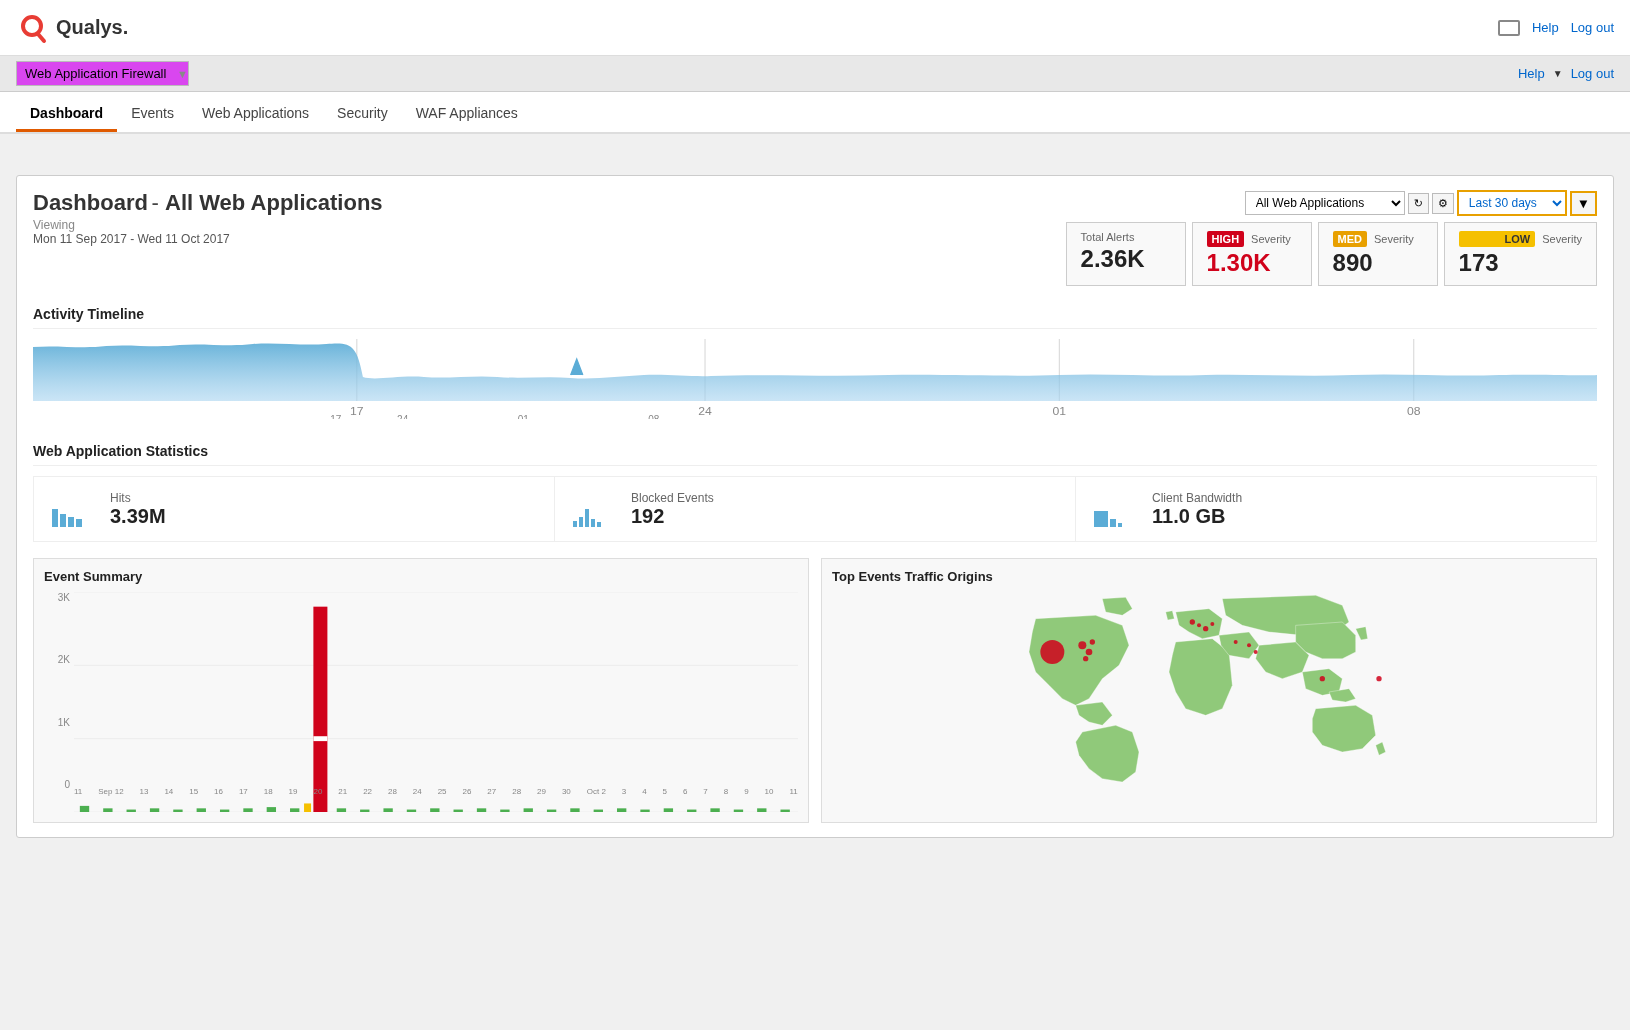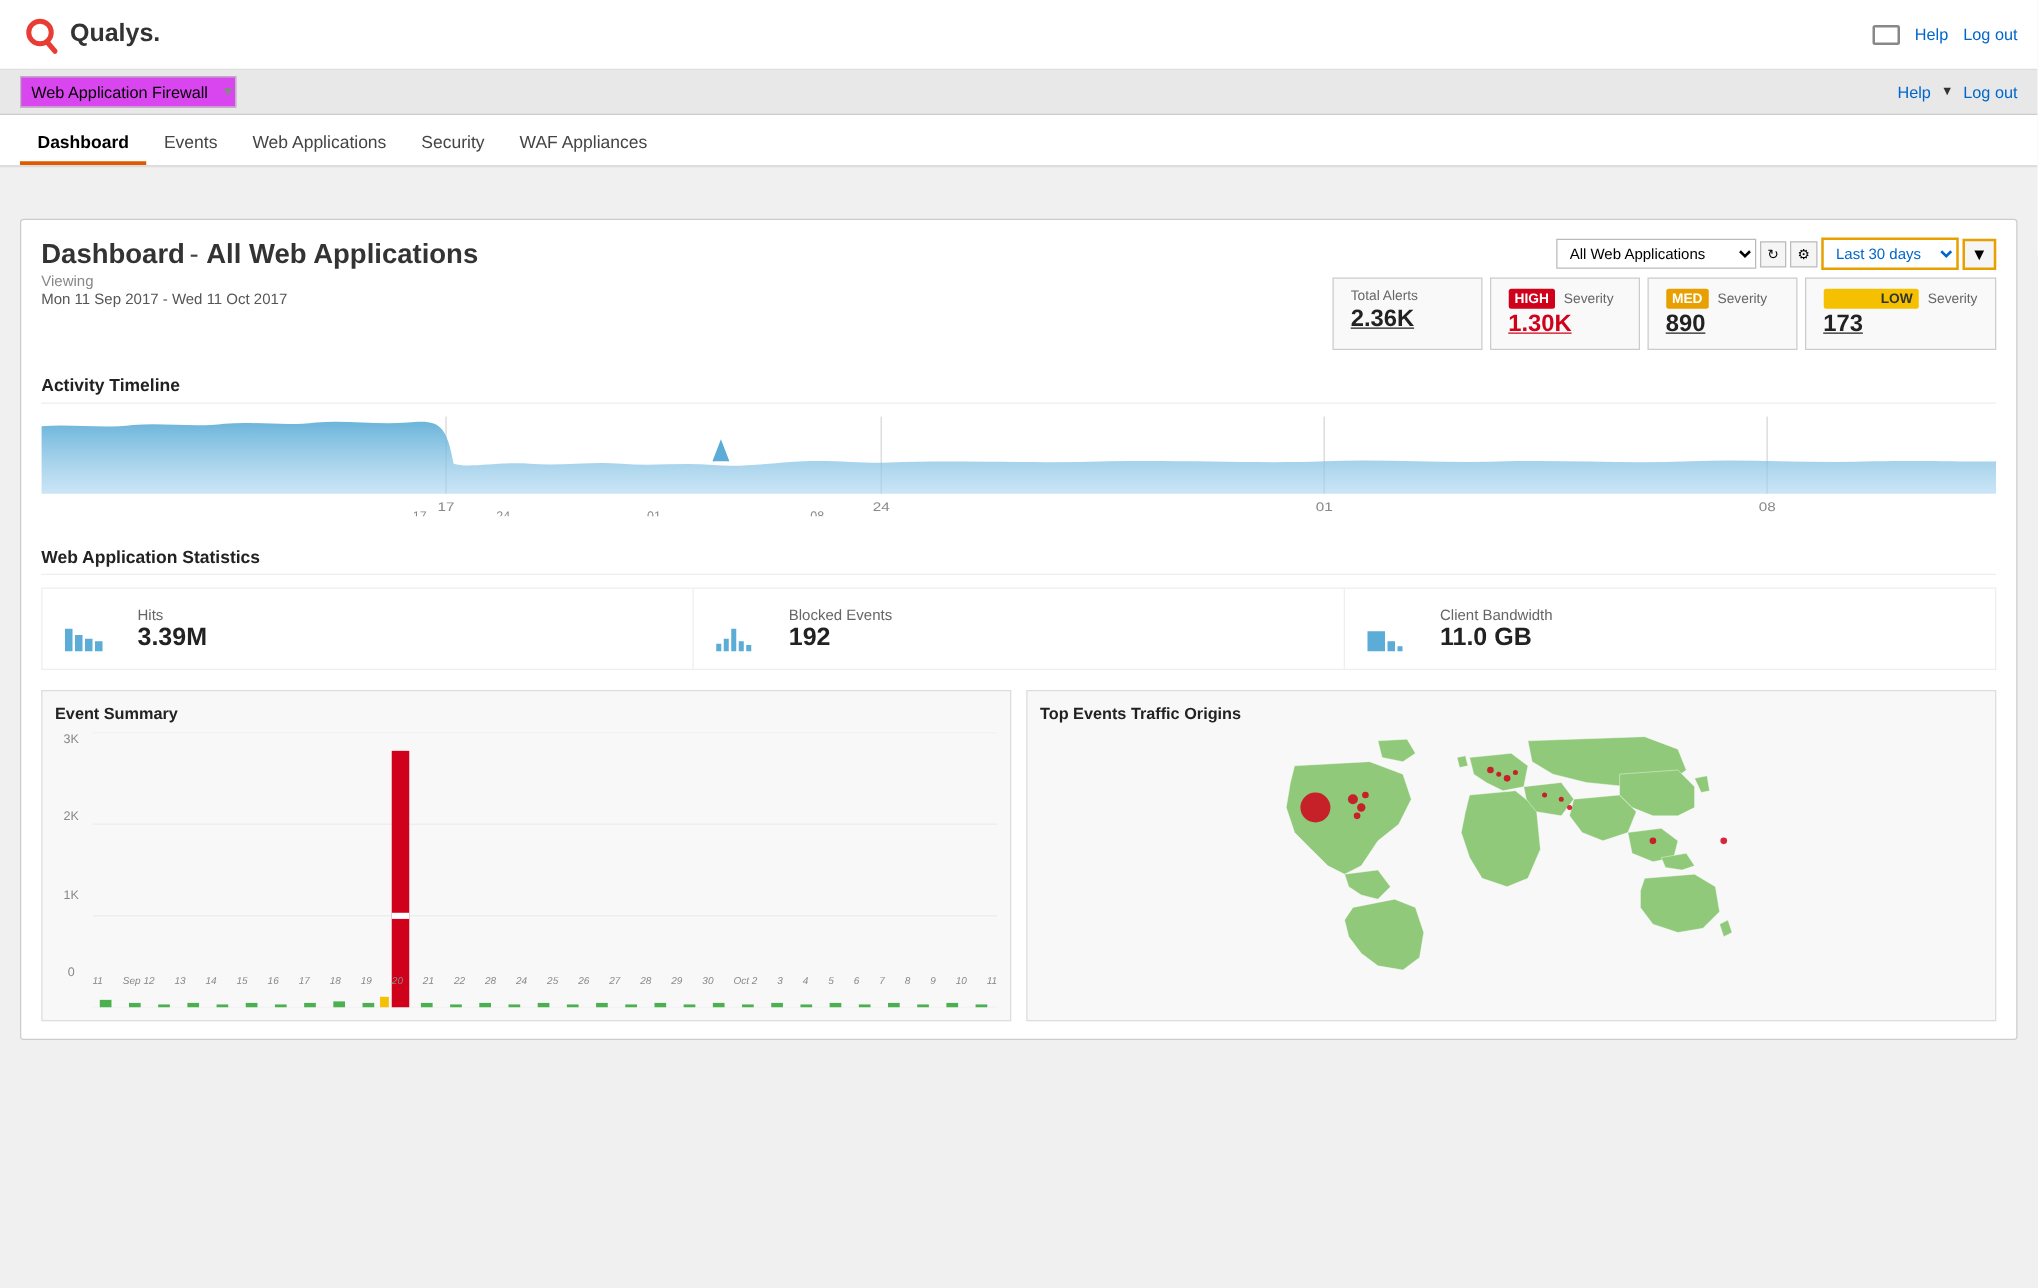--- a/index.html
+++ b/index.html
@@ -122,21 +122,21 @@
       flex-wrap: wrap;
     }
     .stat-box {
       border: 1px solid #ccc;
       background: #f9f9f9;
       padding: 8px 14px;
       min-width: 120px;
       text-align: left;
     }
     .stat-label { font-size: 11px; color: #666; }
-    .stat-value { font-size: 19px; font-weight: bold; color: #222; margin-top: 2px; text-decoration: underline; }
+    .stat-value { font-size: 24px; font-weight: bold; color: #222; margin-top: 2px; }
     .stat-badge {
       display: inline-block;
       padding: 2px 5px;
       border-radius: 2px;
       font-size: 11px;
       font-weight: bold;
       color: #fff;
       margin-right: 4px;
     }
     .badge-high { background: #d0021b; }
@@ -385,21 +385,21 @@
         </div>
       </div>
     </div>
 
     <div class="bottom-row">
 
       <div class="event-summary">
         <div class="section-title">Event Summary</div>
         <div style="position:relative; height:220px;">
 
-          <div style="position:absolute;left:0;top:0;bottom:22px;width:28px;display:flex;flex-direction:column;justify-content:space-between;font-size:10px;color:#888;text-align:center;padding-right:2px;">
+          <div style="position:absolute;left:0;top:0;bottom:22px;width:28px;display:flex;flex-direction:column;justify-content:space-between;font-size:10px;color:#888;text-align:right;padding-right:2px;">
             <span>3K</span>
             <span>2K</span>
             <span>1K</span>
             <span>0</span>
           </div>
 
           <svg style="position:absolute;left:30px;right:0;top:0;bottom:22px;" width="calc(100% - 30px)" height="100%" viewBox="0 0 620 180" preserveAspectRatio="none">
 
             <line x1="0" y1="0" x2="620" y2="0" stroke="#eee" stroke-width="1"></line>
             <line x1="0" y1="60" x2="620" y2="60" stroke="#eee" stroke-width="1"></line>
@@ -439,21 +439,21 @@
             <rect x="465" y="177" width="8" height="3" fill="#4caf50"></rect>
             <rect x="485" y="178" width="8" height="2" fill="#4caf50"></rect>
             <rect x="505" y="177" width="8" height="3" fill="#4caf50"></rect>
             <rect x="525" y="178" width="8" height="2" fill="#4caf50"></rect>
             <rect x="545" y="177" width="8" height="3" fill="#4caf50"></rect>
             <rect x="565" y="178" width="8" height="2" fill="#4caf50"></rect>
             <rect x="585" y="177" width="8" height="3" fill="#4caf50"></rect>
             <rect x="605" y="178" width="8" height="2" fill="#4caf50"></rect>
           </svg>
 
-          <div style="position:absolute;left:30px;right:0;bottom:4px;height:22px;display:flex;align-items:flex-start;justify-content:space-between;font-size:8px;color:#888;overflow:hidden;font-style:italic;">
+          <div style="position:absolute;left:30px;right:0;bottom:16px;height:22px;display:flex;align-items:flex-end;justify-content:space-between;font-size:8px;color:#888;overflow:hidden;">
             <span>11</span>
             <span>Sep 12</span>
             <span>13</span>
             <span>14</span>
             <span>15</span>
             <span>16</span>
             <span>17</span>
             <span>18</span>
             <span>19</span>
             <span>20</span>

